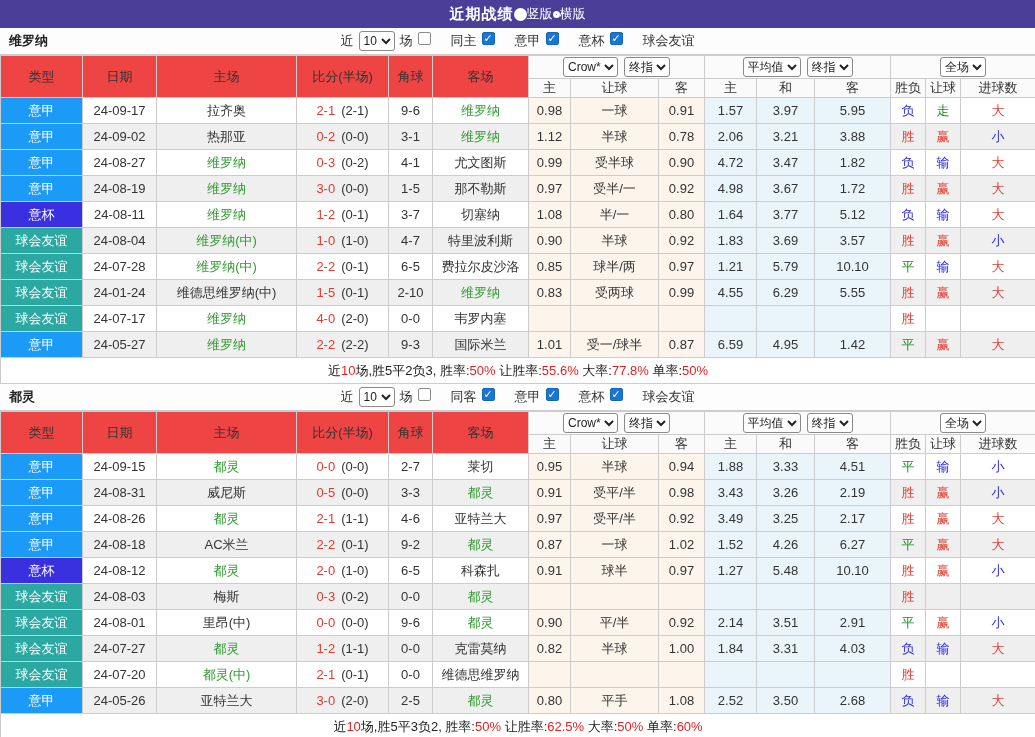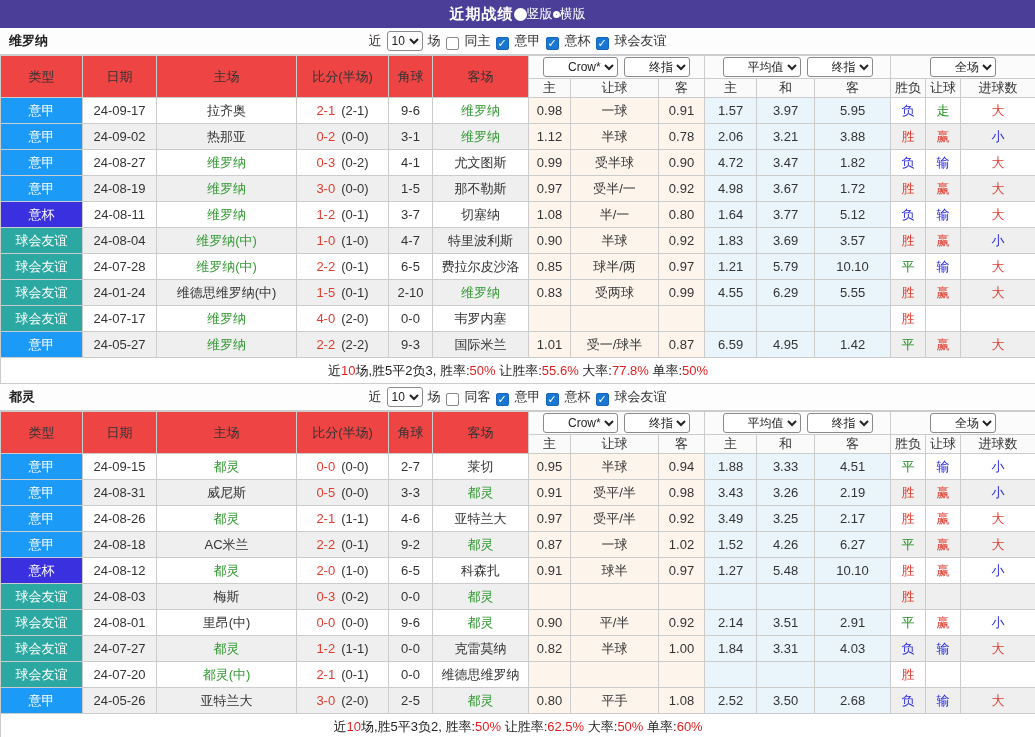--- a/index.html
+++ b/index.html
@@ -31,31 +31,31 @@
   .team-name { position:absolute; left:9px; font-weight:bold; color:#222; }
   select {
     font-family:inherit; font-size:12px; height:20px;
     border:1px solid #8a8a8a; border-radius:3px; background:#fff; color:#222;
   }
   .cb { display:inline-block; width:13px; height:13px; border:1px solid #8a8a8a;
         background:#fff; border-radius:2px; vertical-align:-2px; position:relative; }
   .cb.on { background:#1977d2; border-color:#1566bb; }
   .cb.on::after { content:"\2713"; position:absolute; left:1px; top:-1px;
                   color:#fff; font-size:11px; font-weight:bold; }
-  .cbwrap { display:inline-flex; align-items:flex-end; gap:6px; }
+  .cbwrap { display:inline-flex; align-items:flex-start; gap:20px; }
 
   
   table { width:1035px; border-collapse:collapse; table-layout:fixed; }
   th, td { border:1px solid #ccc; text-align:center; padding:0 2px;
            white-space:nowrap; overflow:hidden; }
   thead th { background:#ef4444; font-weight:normal; color:#333; }
   thead tr.hrow-a th { height:23px; }
   thead tr.hrow-b th { height:17px; background:#fafafa; }
   thead th.grp { background:#fbfbfb; }
-  thead th.grp select { margin:0 3px;padding-left:20px; }
+  thead th.grp select { margin:0 3px; }
   tbody td { height:26px; }
   tbody tr:nth-child(even) td { background:#efefef; }
   td.crow { background:#fdf4ec !important; }
   td.avg  { background:#eaf5fb !important; }
   td.type { color:#fff; }
   .lg-a { background:#1b9af7 !important; }
   .lg-c { background:#3a30e0 !important; }
   .lg-f { background:#2aa8a1 !important; }
   .team-hl { color:#339933; }
   .sc   { color:#e23b2e; }

